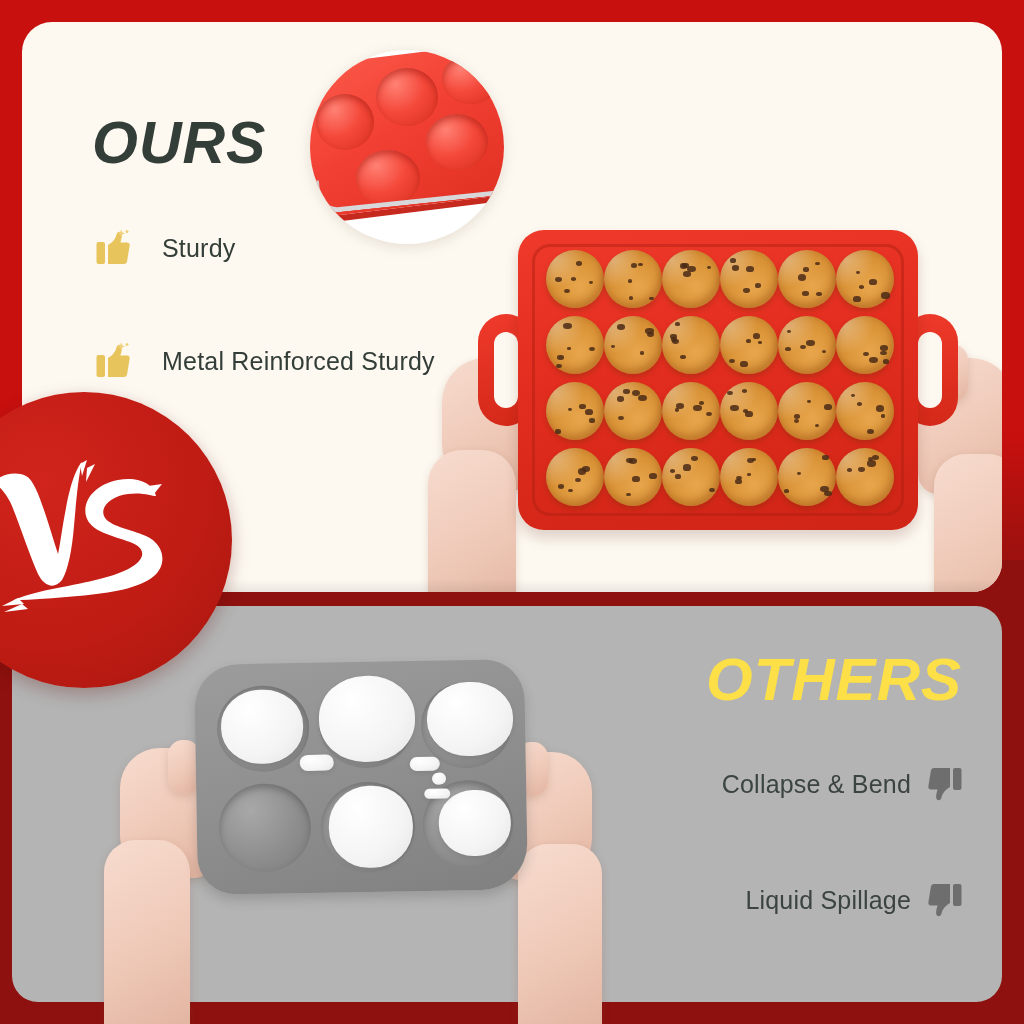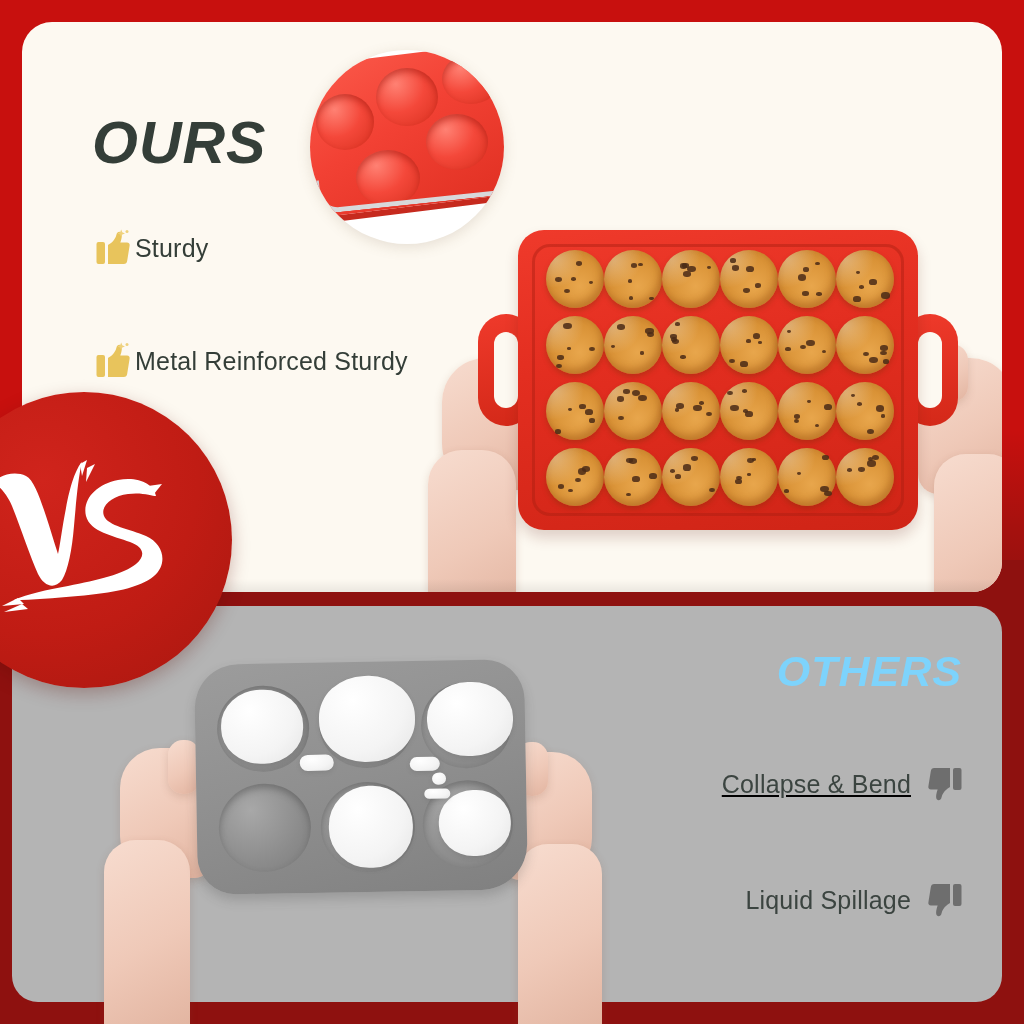--- a/index.html
+++ b/index.html
@@ -34,21 +34,21 @@
     border-radius: 30px;
     overflow: hidden;
   }
   #ours-title {
     position: absolute; left: 70px; top: 92px;
     font-size: 59px; font-weight: bold; font-style: italic;
     color: #343E38; letter-spacing: 1px; line-height: 1;
   }
   .feat-row {
     position: absolute; left: 74px;
-    display: flex; align-items: center; gap: 5px;
+    display: flex; align-items: center; gap: 32px;
   }
   #feat-0 { top: 207px; }
   #feat-1 { top: 263px; }
   #feat-2 { top: 320px; }
   .feat-label {
     font-size: 25px; color: #343E38; font-weight: 500;
     white-space: nowrap; letter-spacing: .2px;
   }
   .thumb-up-ico { width: 34px; height: 38px; display:block; flex:none; }
 
@@ -128,28 +128,28 @@
   
   #panel-others {
     position: absolute;
     left: 12px; top: 606px; width: 990px; height: 396px;
     background: #B4B4B4;
     border-radius: 26px;
     overflow: hidden;
   }
   #others-title {
     position: absolute; right: 62px; top: 650px;
-    font-size: 43px; font-weight: bold; font-style: italic;
-    color: #7dd3fc; letter-spacing: 1px; line-height: 1;
+    font-size: 60px; font-weight: bold; font-style: italic;
+    color: #fde047; letter-spacing: 1px; line-height: 1;
   }
   .con-row {
     position: absolute; right: 62px;
     display: flex; align-items: center; gap: 17px;
   }
-  #con-0 { top: 765px; text-decoration: underline; }
+  #con-0 { top: 765px; }
   #con-1 { top: 823px; }
   #con-2 { top: 881px; }
   .con-label {
     font-size: 25px; color: #3B4440; font-weight: 500;
     white-space: nowrap; letter-spacing: .2px;
   }
   .thumb-dn-ico { width: 34px; height: 38px; display:block; flex:none; }
 
   
   #tray-gray-wrap { position: absolute; left: 120px; top: 640px; width: 470px; height: 384px; }

